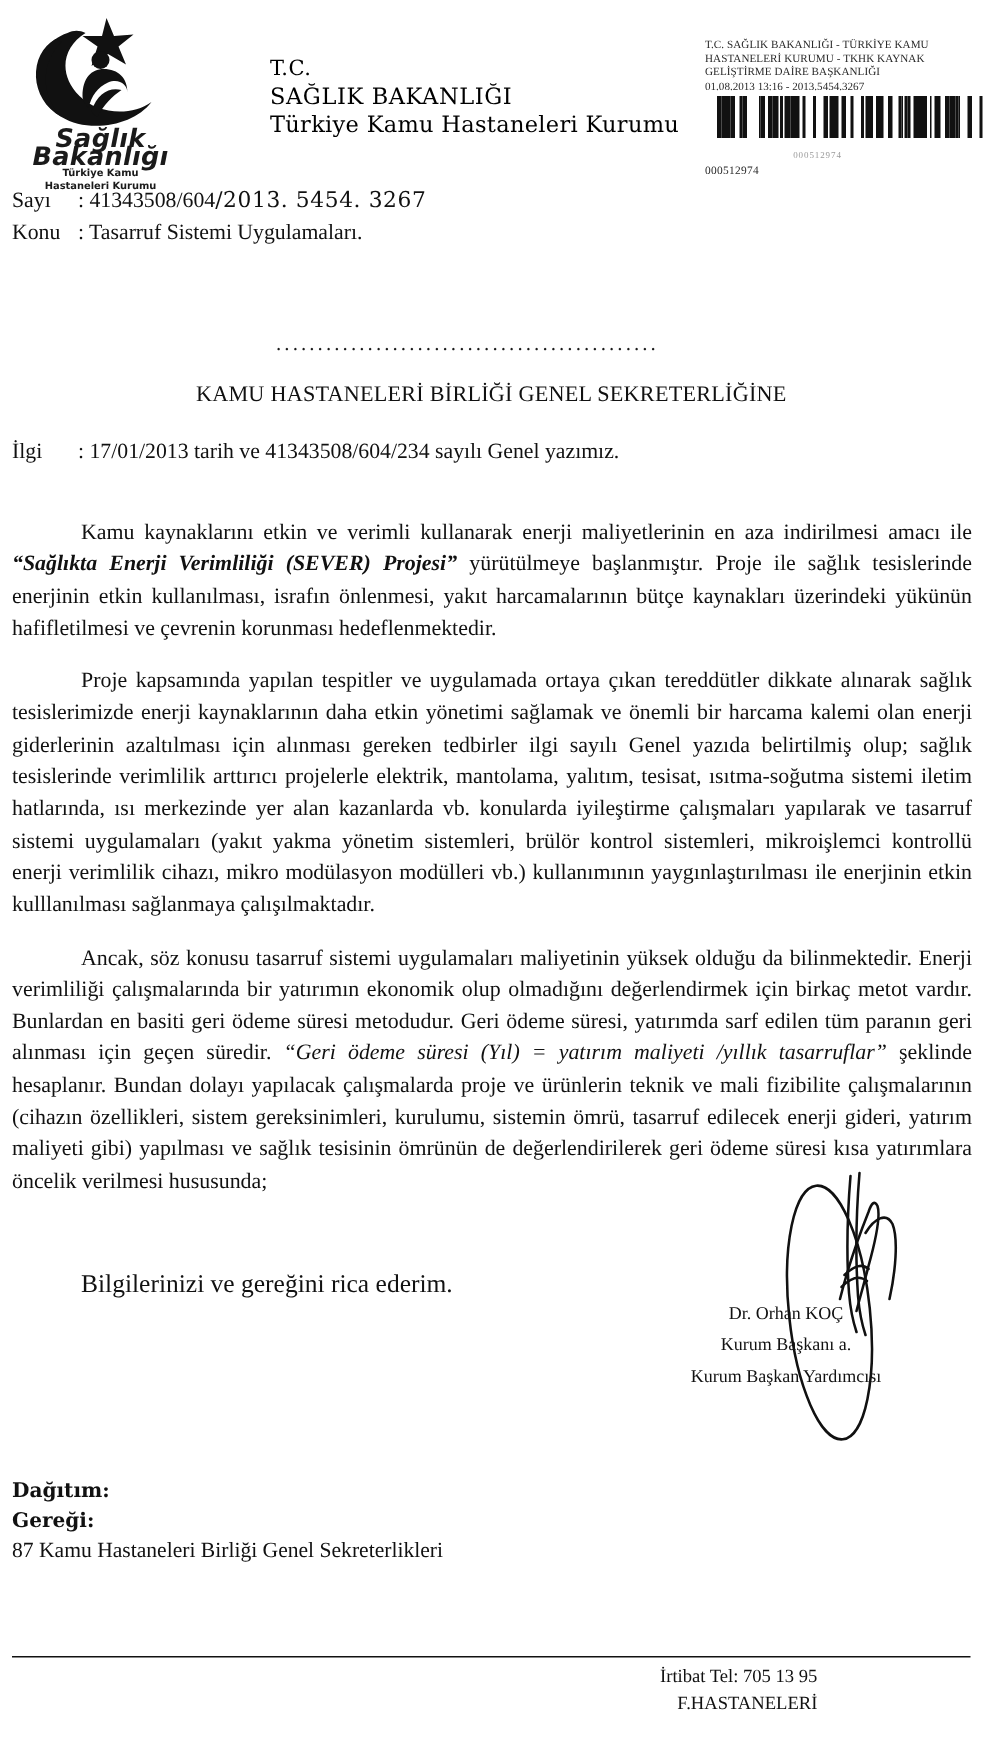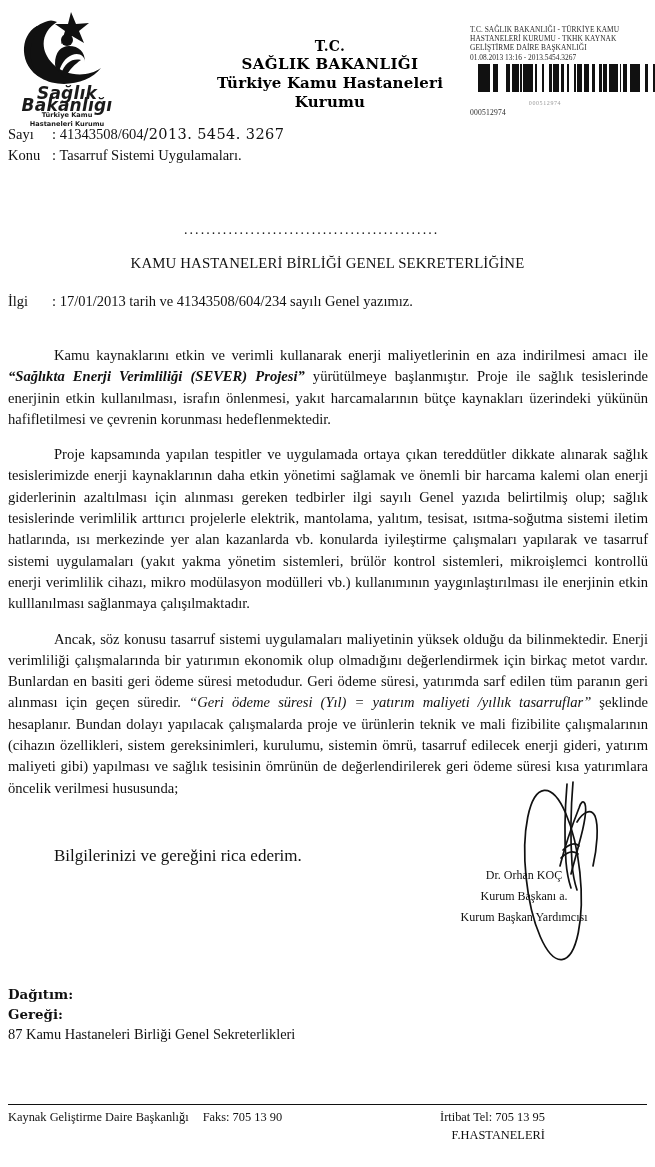--- a/index.html
+++ b/index.html
@@ -61,23 +61,22 @@
     line-height: 7.6px;
     color: #1a1a1a;
     margin-top: 1px;
   }
 
   .tc-block {
     position: absolute;
     left: 180px;
     top: 38px;
     width: 300px;
-    text-align: center;
     font-family: "DejaVu Serif", serif;
-    font-weight: bold;
+    font-weight: normal;
     color: #000;
   }
   .tc-line1 { font-size: 14px; line-height: 17px; letter-spacing: 0.3px; }
   .tc-line2 { font-size: 15px; line-height: 19px; letter-spacing: 0.4px; }
   .tc-line3 { font-size: 15px; line-height: 19px; letter-spacing: 0.2px; }
 
   
   .stamp {
     position: absolute;
     left: 470px;
@@ -400,21 +399,20 @@
 
   <div class="dist">
     <div><b>Dağıtım:</b></div>
     <div><b>Gereği:</b></div>
     <div>87 Kamu Hastaneleri Birliği Genel Sekreterlikleri</div>
   </div>
 
   <div class="footer-rule"></div>
   <div class="footer">
     <div class="footer-left">
-      <div><span>Kaynak Geliştirme Daire Başkanlığı</span><span class="fx-gap"></span><span>Faks:   705 13 90</span></div>
     </div>
     <div class="footer-right">
       <div>İrtibat  Tel:  705 13 95</div>
       <div>F.HASTANELERİ</div>
     </div>
   </div>
 
 </div>
 
 </body></html>

